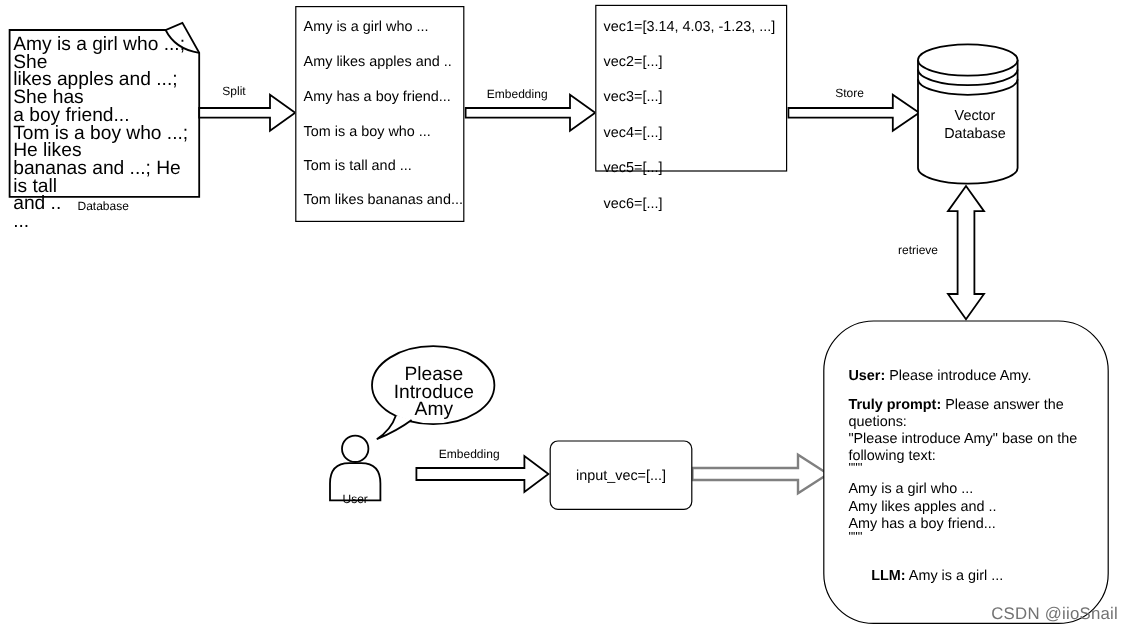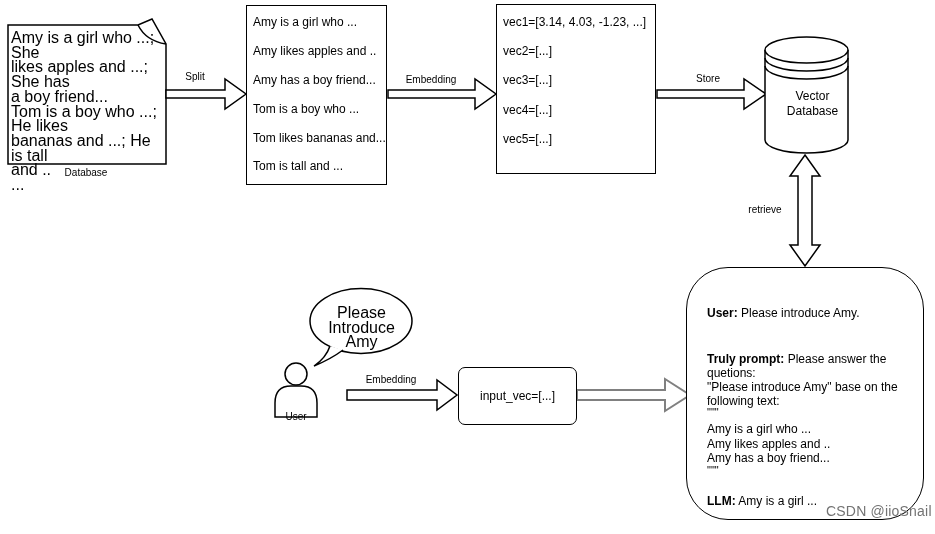--- a/index.html
+++ b/index.html
@@ -21,25 +21,25 @@
   .inputvec{
     position:absolute;left:458px;top:367px;width:119px;height:58px;
     border:1.5px solid #000;border-radius:7px;background:#fff;box-sizing:border-box;
     display:flex;align-items:center;justify-content:center;font-size:12px;
   }
   .prompt{
     position:absolute;left:686px;top:267px;width:238px;height:253px;
     border:1px solid #000;border-radius:42px;background:#fff;box-sizing:border-box;
     padding:38px 4px 0 20px;font-size:12px;line-height:14px;
   }
-  .prompt .para{margin-top:32px;}
+  .prompt .para{margin-top:10px;}
   .prompt .quote{height:9px;line-height:9px;font-size:11px;}
   .prompt .ctx{line-height:14.5px;}
   .prompt .ctxwrap{margin-top:5px;}
-  .prompt .llm{margin-top:19px;}
+  .prompt .llm{margin-top:19px;margin-left:19px;}
   .watermark{
     position:absolute;left:806px;top:503px;width:128px;
     font-size:14px;color:#737373;z-index:10;letter-spacing:0.2px;margin-left:20px;
   }
 </style>
 </head>
 <body>
 
 <div class="canvas">
 
@@ -85,30 +85,31 @@
   <div class="abs lbl" style="left:396px;top:73px;width:70px;">Embedding</div>
   <div class="abs lbl" style="left:683px;top:72px;width:50px;">Store</div>
   <div class="abs lbl" style="left:740px;top:203px;width:50px;">retrieve</div>
   <div class="abs lbl" style="left:356px;top:373px;width:70px;">Embedding</div>
 
   <div class="box linelist" style="left:246px;top:5px;width:141px;height:180px;">
     <div class="ln">Amy is a girl who ...</div>
     <div class="ln">Amy likes apples and ..</div>
     <div class="ln">Amy has a boy friend...</div>
     <div class="ln">Tom is a boy who ...</div>
+    <div class="ln">Tom is tall and ...</div>
     <div class="ln">Tom likes bananas and...</div>
-    <div class="ln">Tom is tall and ...</div>
   </div>
 
-  <div class="box linelist veclist" style="left:496px;top:4px;width:160px;height:170px;">
+  <div class="box linelist veclist" style="left:496px;top:4px;width:160px;height:139px;">
     <div class="ln">vec1=[3.14, 4.03, -1.23, ...]</div>
     <div class="ln">vec2=[...]</div>
     <div class="ln">vec3=[...]</div>
     <div class="ln">vec4=[...]</div>
     <div class="ln">vec5=[...]</div>
+    <div class="ln">vec6=[...]</div>
   </div>
 
   <div class="abs cyl-text pre" style="left:766px;top:89px;width:93px;">Vector
 Database</div>
 
   <div class="abs bubble-text" style="left:314px;top:306px;width:95px;">Please Introduce Amy</div>
   <div class="abs lbl" style="left:266px;top:410px;width:60px;text-align:center;">User</div>
 
   <div class="inputvec">
     <span>input_vec=[...]</span>

